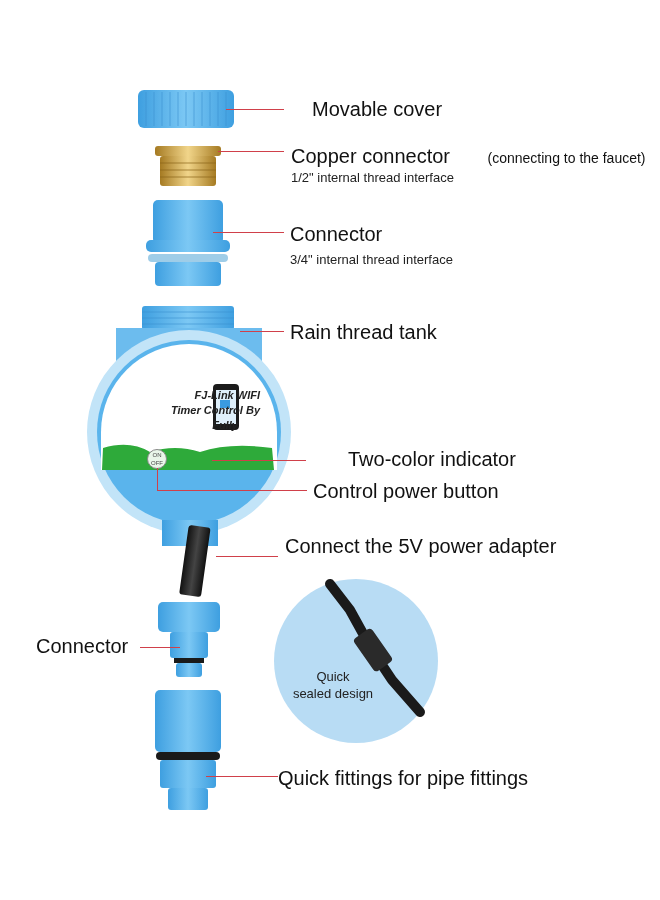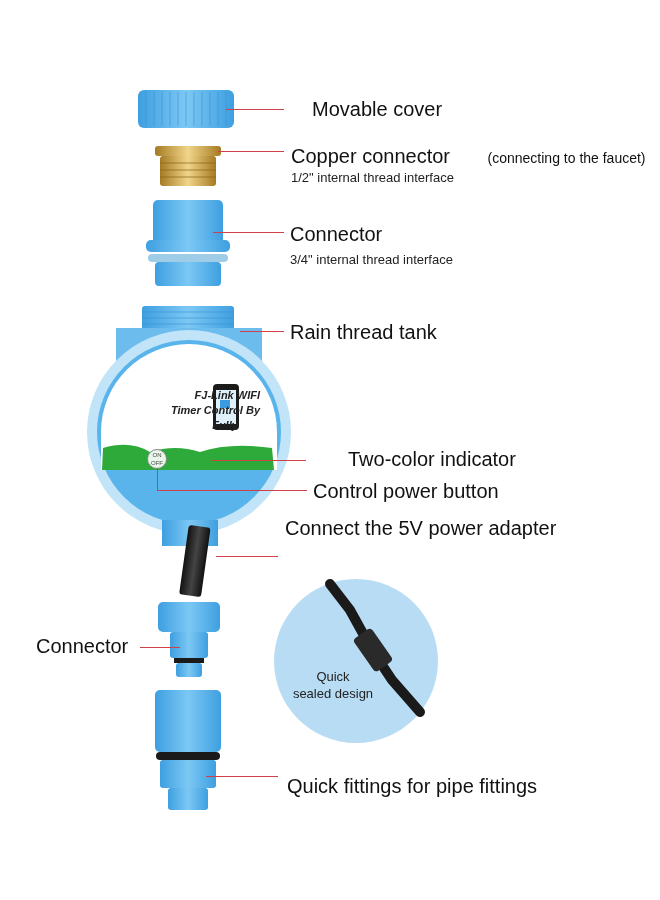--- a/index.html
+++ b/index.html
@@ -139,15 +139,15 @@
 <div class="lbl" style="left:291px;top:146px;">
   <span>Copper connector</span>
   <span class="small">(connecting to the faucet)</span>
 </div>
 <div class="sub" style="left:291px;top:171px;">1/2" internal thread interface</div>
 <div class="lbl" style="left:290px;top:224px;">Connector</div>
 <div class="sub" style="left:290px;top:253px;">3/4" internal thread interface</div>
 <div class="lbl" style="left:290px;top:322px;">Rain thread tank</div>
 <div class="lbl" style="left:328px;top:449px;margin-left:20px;">Two-color indicator</div>
 <div class="lbl" style="left:313px;top:481px;">Control power button</div>
-<div class="lbl" style="left:285px;top:518px;">Connect the 5V power adapter</div>
+<div class="lbl" style="left:285px;top:536px;">Connect the 5V power adapter</div>
 <div class="lbl" style="left:36px;top:636px;">Connector</div>
-<div class="lbl" style="left:287px;top:768px;margin-top:8px;">Quick fittings for pipe fittings</div>
+<div class="lbl" style="left:278px;top:768px;">Quick fittings for pipe fittings</div>
 
 </body></html>

